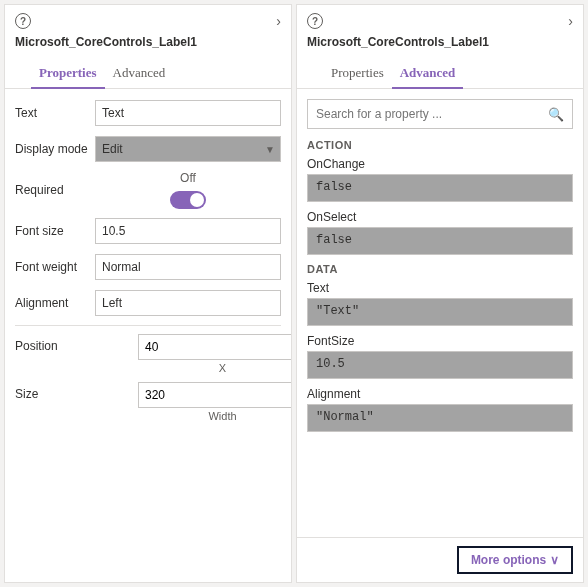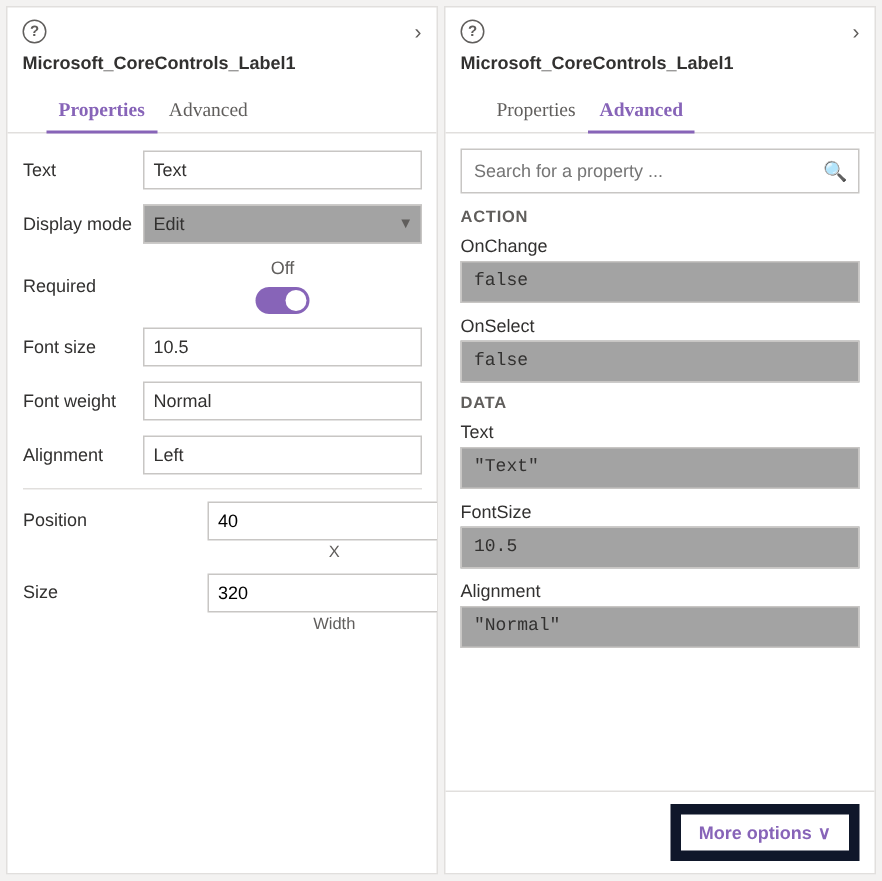--- a/index.html
+++ b/index.html
@@ -271,21 +271,21 @@
       background: #a3a3a3;
       margin-bottom: 8px;
       font-family: 'Courier New', monospace;
       min-height: 28px;
     }
     .more-options-btn {
       display: flex;
       align-items: center;
       gap: 4px;
       background: #fff;
-      border: 7px solid #0f172a;
+      border: 2px solid #0f172a;
       color: #8764b8;
       font-size: 12px;
       padding: 5px 12px;
       cursor: pointer;
       font-weight: 600;
     }
     .bottom-bar {
       padding: 8px 10px;
       display: flex;
       justify-content: flex-end;

